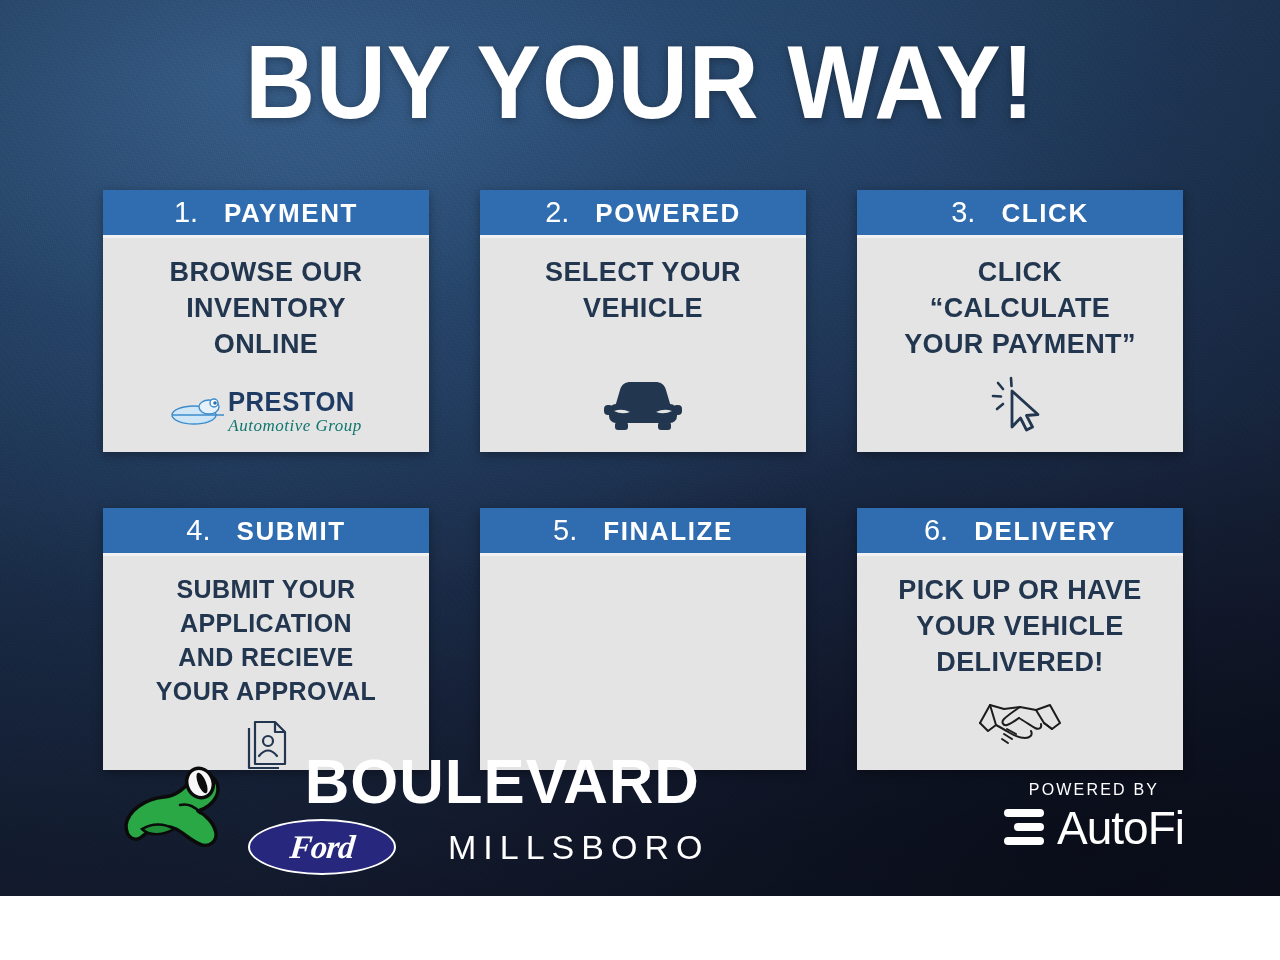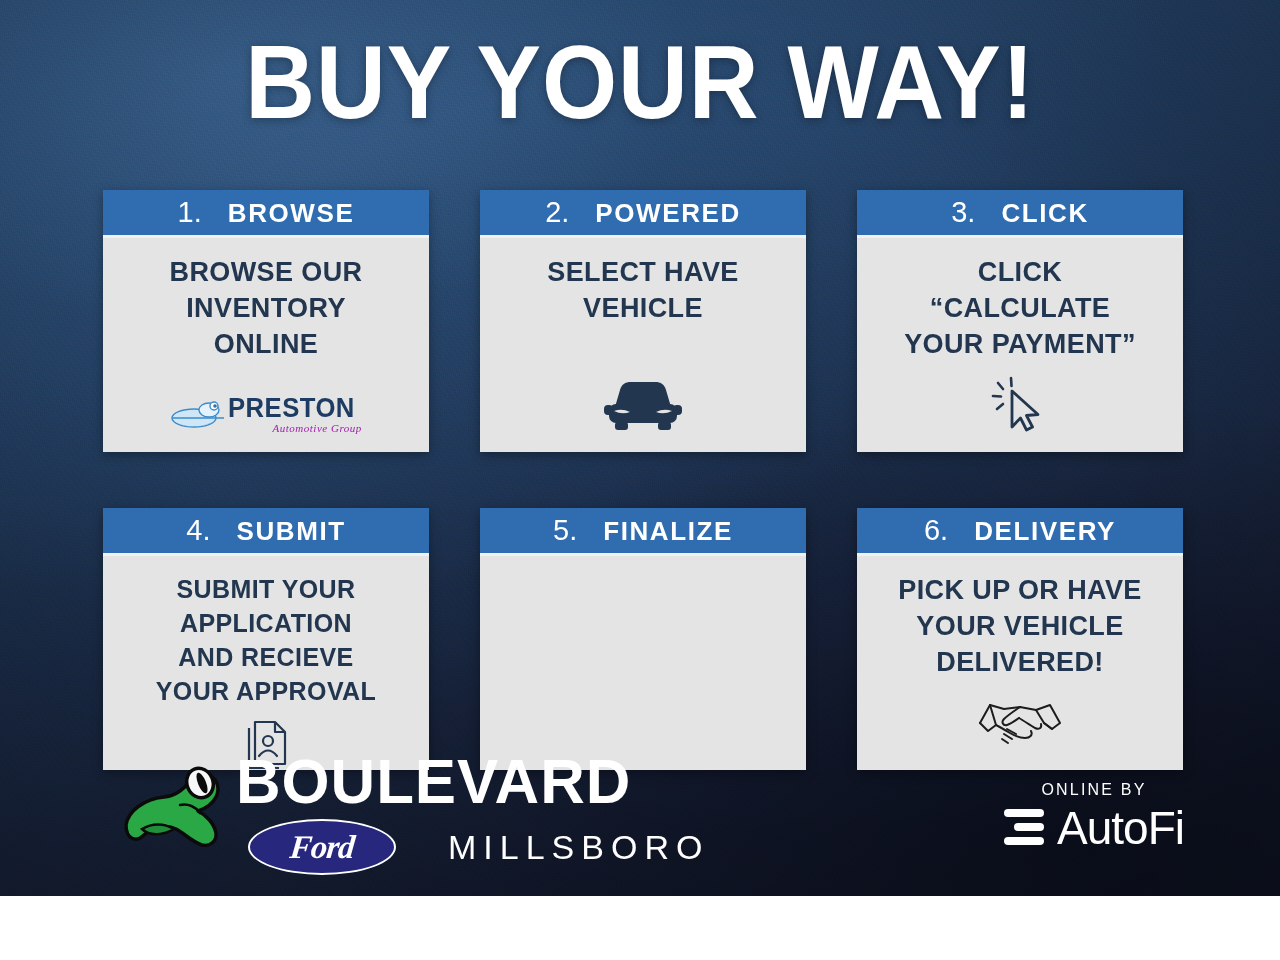--- a/index.html
+++ b/index.html
@@ -153,24 +153,24 @@
   }
   .preston-name {
     color: #1d3b63;
     font-weight: 700;
     font-size: 27px;
     letter-spacing: 0.5px;
     transform: scaleX(0.95);
     transform-origin: left center;
   }
   .preston-sub {
-    color: #a21caf;
+    color: #0f766e;
     font-family: "Liberation Serif", serif;
     font-style: italic;
-    font-size: 11px;
+    font-size: 17px;
     letter-spacing: 0.5px;
     margin-top: 1px;
     align-self: flex-end;
   }
 
   
   .footer {
     position: absolute;
     left: 0;
     bottom: 18px;
@@ -179,20 +179,21 @@
     z-index: 5;
   }
 
   .brand-lockup {
     position: absolute;
     left: 118px;
     top: 0;
     display: flex;
     align-items: center;
     height: 130px;
+    text-align: right;
   }
   .brand-stack {
     display: flex;
     flex-direction: column;
     justify-content: center;
     margin-left: 6px;
   }
   .brand-name {
     color: #ffffff;
     font-weight: 700;
@@ -288,21 +289,21 @@
 
 <div id="poster">
 
   <div class="headline">BUY YOUR WAY!</div>
 
   <div class="grid">
 
     <div class="card">
       <div class="card-header">
         <span class="card-step">1.</span>
-        <span class="card-title">BROWSE</span>
+        <span class="card-title">PAYMENT</span>
       </div>
       <div class="card-body">
         <div class="card-text">BROWSE OUR
 INVENTORY
 ONLINE</div>
         <div class="preston">
           <svg width="58" height="36" viewBox="0 0 58 36">
             <ellipse cx="24" cy="21" rx="22" ry="9" fill="#cfe6f7" stroke="#3c8ccb" stroke-width="1.4"></ellipse>
             <path d="M6 25 C14 31 34 31 46 23 C40 29 16 33 6 25 Z" fill="#7fc0e8"></path>
             <ellipse cx="39" cy="13" rx="10" ry="7" fill="#e6f2fb" stroke="#3c8ccb" stroke-width="1.4"></ellipse>
@@ -317,21 +318,21 @@
         </div>
       </div>
     </div>
 
     <div class="card">
       <div class="card-header">
         <span class="card-step">2.</span>
         <span class="card-title">POWERED</span>
       </div>
       <div class="card-body">
-        <div class="card-text">SELECT HAVE
+        <div class="card-text">SELECT YOUR
 VEHICLE</div>
         <div class="card-icon">
           <svg width="84" height="64" viewBox="0 0 84 64">
             <path d="M14 36 L19 19 C20.5 13.5 24 11 30 11 L54 11 C60 11 63.5 13.5 65 19 L70 36 Z" fill="#22364f"></path>
             <rect x="8" y="33" width="68" height="19" rx="7" fill="#22364f"></rect>
             <rect x="3" y="34" width="9" height="10" rx="4" fill="#22364f"></rect>
             <rect x="72" y="34" width="9" height="10" rx="4" fill="#22364f"></rect>
             <path d="M13 40 q8 -3 16 1 q-8 3 -16 -1 Z" fill="#e4e4e4"></path>
             <path d="M71 40 q-8 -3 -16 1 q8 3 16 -1 Z" fill="#e4e4e4"></path>
             <rect x="14" y="51" width="13" height="8" rx="3" fill="#22364f"></rect>
@@ -437,21 +438,21 @@
         <div class="brand-row2">
           <div class="ford-oval">
             <span class="ford-script">Ford</span>
           </div>
           <span class="city-name">MILLSBORO</span>
         </div>
       </div>
     </div>
 
     <div class="autofi">
-      <span class="powered-by">ONLINE BY</span>
+      <span class="powered-by">POWERED BY</span>
       <div class="autofi-mark">
         <span class="autofi-bars">
             <i></i>
             <i></i>
             <i></i>
           </span>
         <span class="autofi-word">AutoFi</span>
       </div>
     </div>
 

